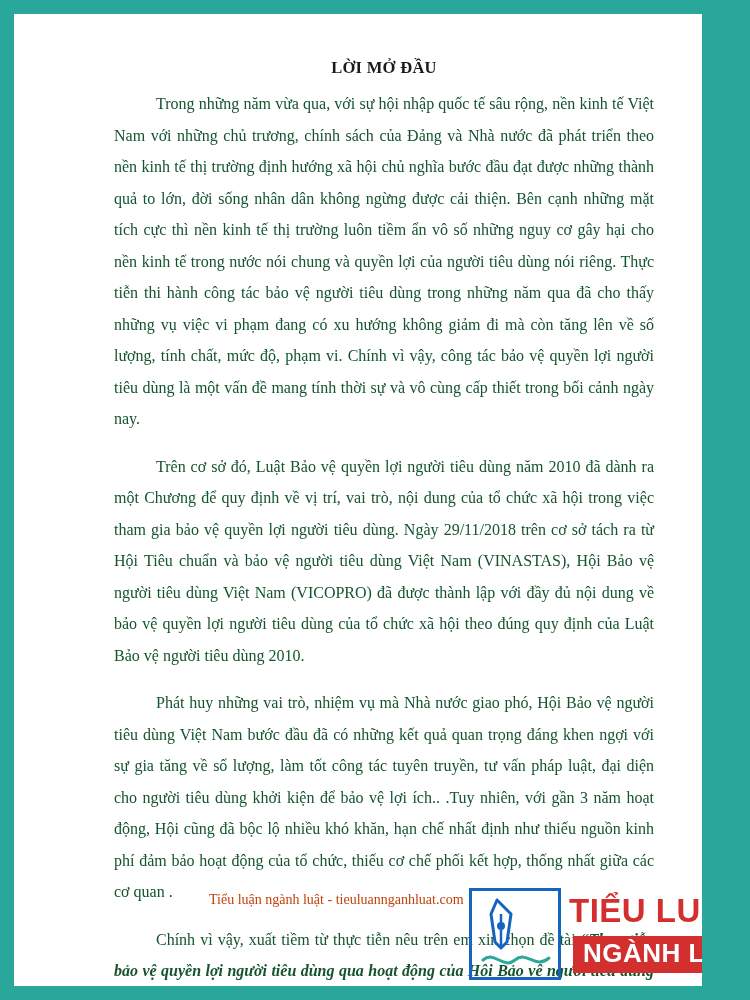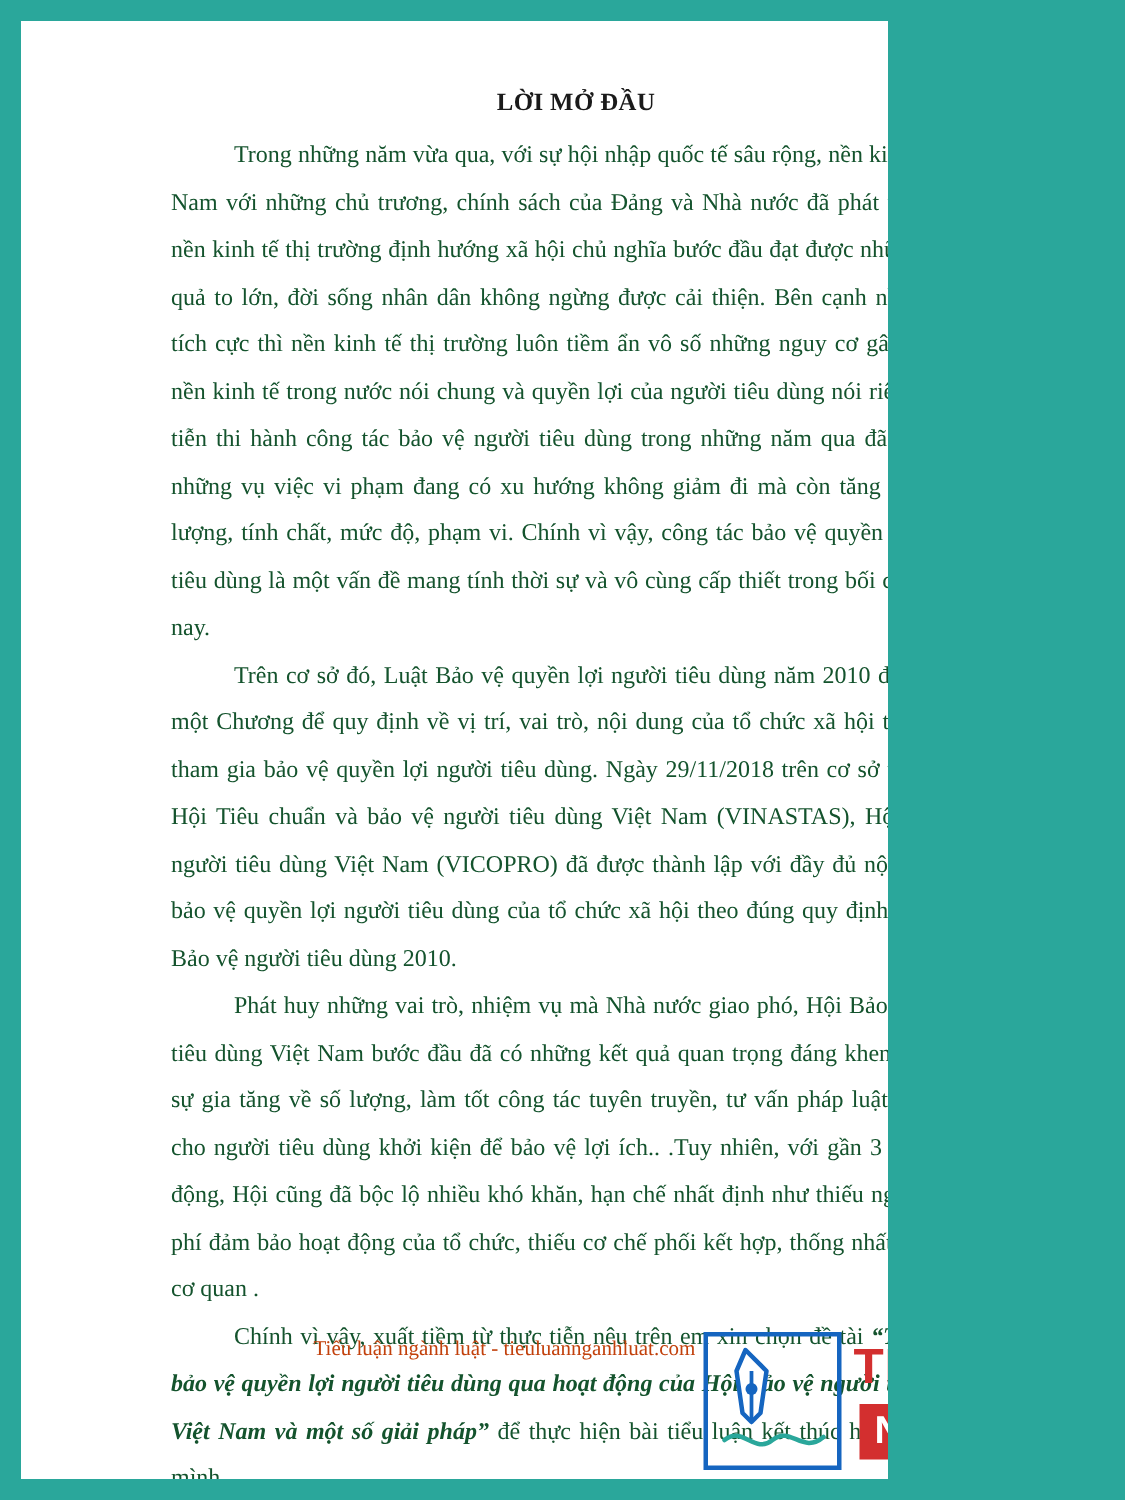--- a/index.html
+++ b/index.html
@@ -10,21 +10,21 @@
     width: 750px;
     height: 1000px;
     background: #2aa79b;
     font-family: "Liberation Serif", serif;
     overflow: hidden;
   }
   .page {
     position: absolute;
     left: 14px;
     top: 14px;
-    width: 578px;
+    width: 688px;
     height: 972px;
     background: #ffffff;
     box-sizing: border-box;
     overflow: hidden;
   }
   .content {
     position: absolute;
     left: 100px;
     top: 44px;
     width: 540px;
@@ -40,21 +40,21 @@
   p.para {
     margin: 0;
     text-align: justify;
     text-justify: inter-word;
     font-size: 16px;
     line-height: 31.5px;
     color: #14532d;
     text-indent: 42px;
   }
   p.para + p.para {
-    margin-top: 0;
+    margin-top: 16px;
   }
   .em-bold {
     font-weight: bold;
     font-style: italic;
   }
   
   .watermark {
     position: absolute;
     left: 455px;
     top: 862px;

